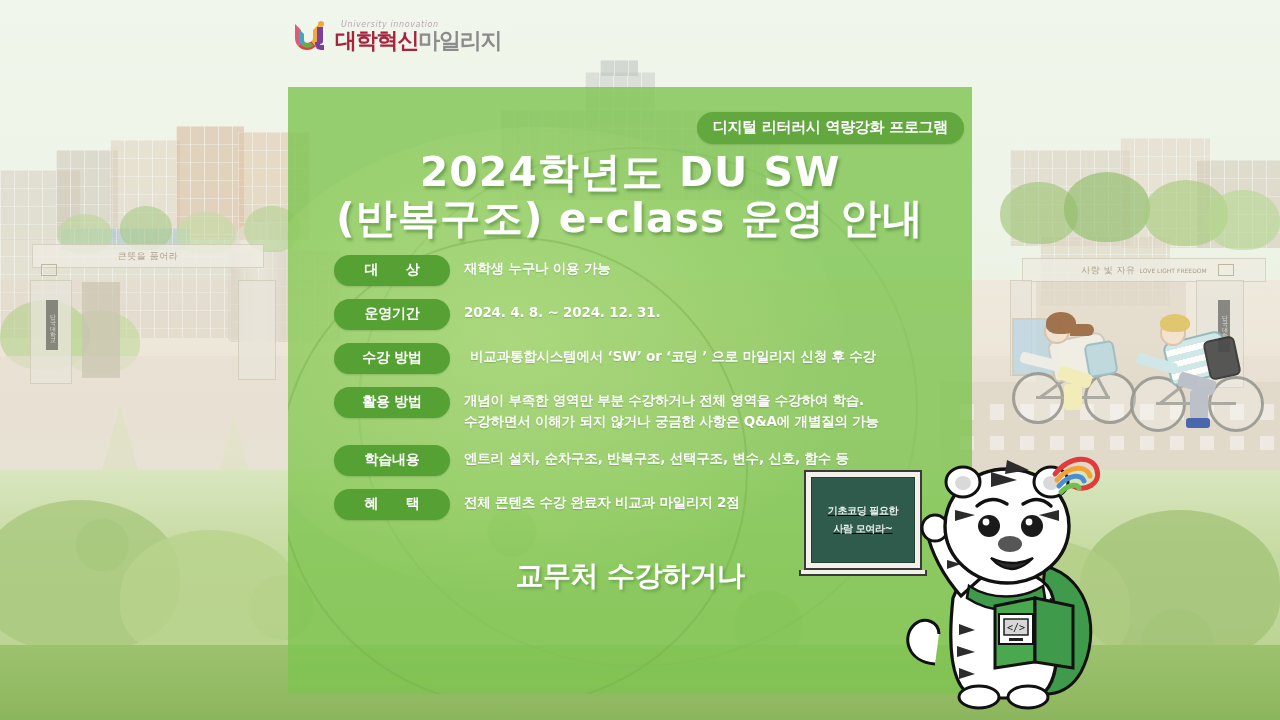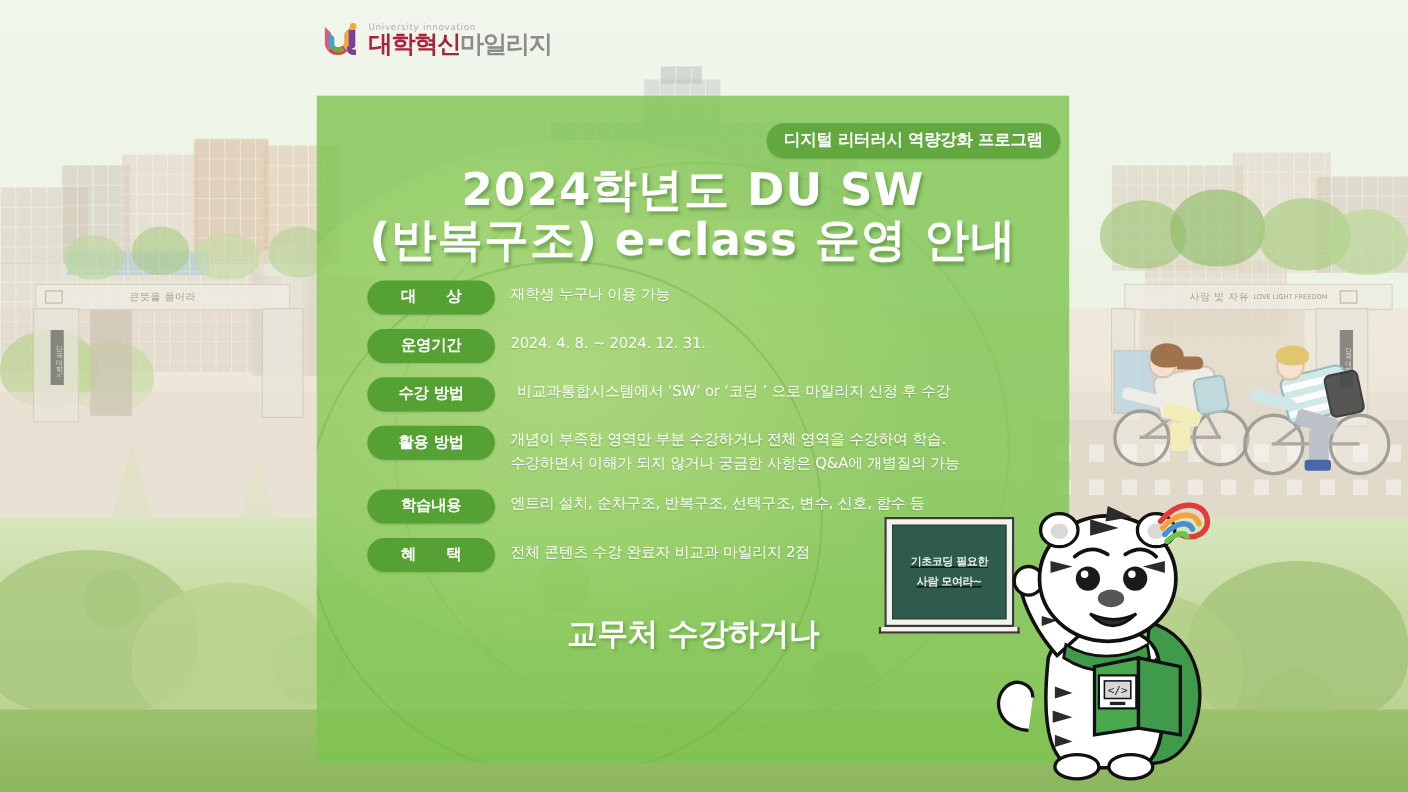--- a/index.html
+++ b/index.html
@@ -140,21 +140,21 @@
     border-left:5px solid #7b3f9c; border-bottom:5px solid #7b3f9c;
     border-radius: 0 0 0 6px;
   }
   .logo-j-dot {
     position:absolute; right:0; top:0; width:6px; height:6px;
     background:#f0a93c; border-radius:50%;
   }
   .logo-text { display:flex; flex-direction:column; }
   .logo-en {
     font-size: 8px; color: #b9a9b4; letter-spacing: .6px;
-    margin-bottom: 1px; margin-left: 0;
+    margin-bottom: 1px; margin-left: 6px; font-style: italic;
   }
   .logo-ko {
     font-size: 22px; font-weight: 800; letter-spacing: -1.2px; line-height: 1;
   }
   .logo-ko .k1 { color: #a8243c; }
   .logo-ko .k2 { color: #8c8c8c; }
 
   
   .panel {
     position: absolute;
@@ -225,21 +225,21 @@
     font-size: 14px; font-weight: 800; letter-spacing:-.3px;
     padding: 6px 0 7px;
     text-align:center;
     box-shadow: 0 1px 2px rgba(0,0,0,.13);
     white-space: pre;
   }
   .row-val {
     flex: 1 1 auto;
     color:#ffffff;
     font-size: 13.5px;
-    font-weight: 400;
+    font-weight: 700;
     letter-spacing: -.2px;
     line-height: 1.55;
     padding-left: 14px;
     padding-top: 3px;
     text-shadow: 0 1px 1px rgba(70,120,45,.35);
   }
   .row-val .vline { display:block; }
   .row-val.indent .vline:first-child { padding-left: 6px; }
 
   
@@ -320,21 +320,21 @@
     <div class="tree" style="left:1206px;top:190px;width:74px;height:60px;background:#b7d68f;"></div>
 
     <div style="position:absolute;left:94px;top:404px;width:0;height:0;border-left:26px solid transparent;border-right:26px solid transparent;border-bottom:96px solid #cfe3ae;opacity:.75;"></div>
     <div style="position:absolute;left:212px;top:414px;width:0;height:0;border-left:22px solid transparent;border-right:22px solid transparent;border-bottom:84px solid #d7e7ba;opacity:.75;"></div>
 
     <div class="road" style="left:0; top:356px; width:1280px; height:150px; background:#e6dfd1;"></div>
     <div class="road" style="left:940px; top:382px; width:340px; height:120px; background:#ddd5c6;"></div>
     <div class="crosswalk" style="left:960px;top:404px;width:320px;height:16px;"></div>
     <div class="crosswalk" style="left:960px;top:436px;width:320px;height:14px;"></div>
 
-    <div class="gate-beam" style="left:32px; top:258px; width:232px; height:24px;">
+    <div class="gate-beam" style="left:32px; top:244px; width:232px; height:24px;">
       <span class="gate-text">큰뜻을 품어라</span>
     </div>
     <div class="gate" style="left:30px; top:280px; width:42px; height:104px;"></div>
     <div class="gate" style="left:238px;top:280px; width:38px; height:100px;"></div>
     <div style="position:absolute;left:41px;top:264px;width:16px;height:12px;border:1.5px solid #b3a98f;opacity:.8;"></div>
     <div class="gate-pillar-label" style="left:46px;top:300px;width:12px;height:50px;">단국대학교</div>
     <div style="position:absolute;left:82px;top:282px;width:38px;height:96px;background:#cbc3b2;opacity:.7;"></div>
 
     <div class="gate-beam" style="left:1022px; top:258px; width:244px; height:24px;">
       <span class="gate-text">사랑 빛 자유</span>

